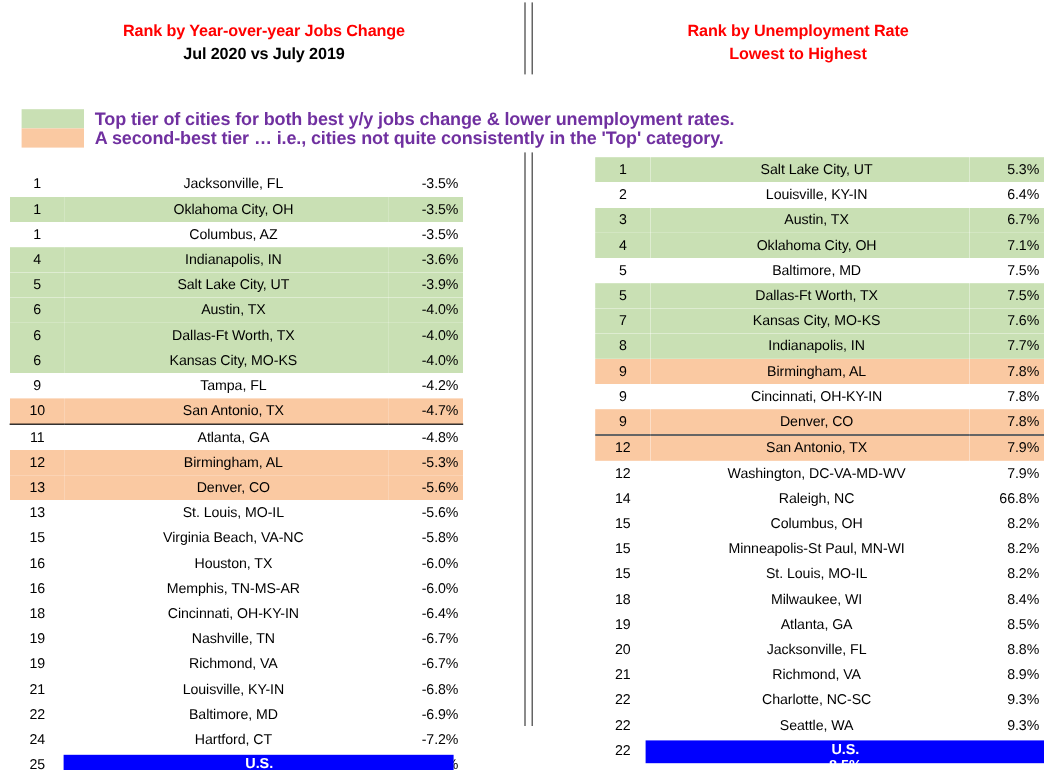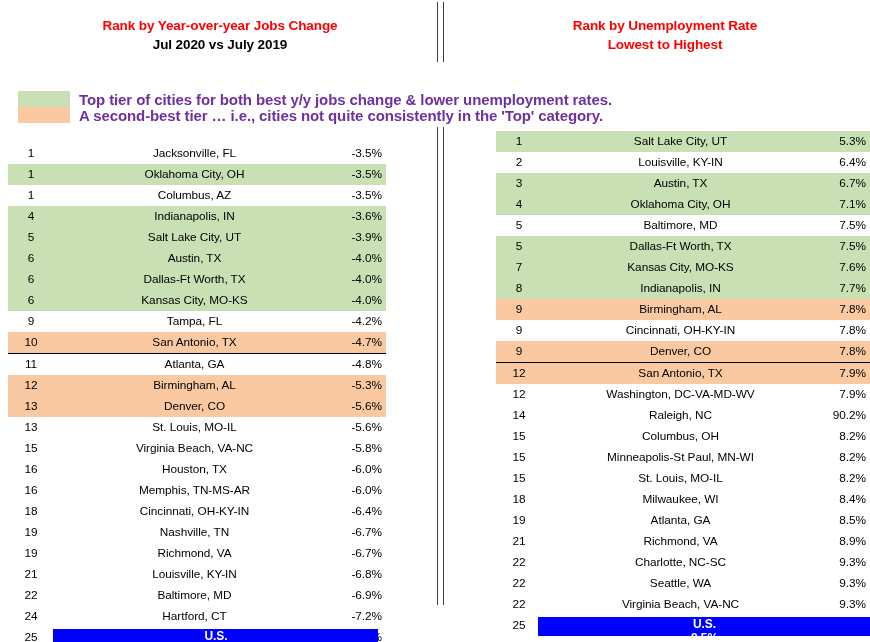--- a/index.html
+++ b/index.html
@@ -365,21 +365,21 @@
         <td class="col-val">7.9%</td>
       </tr>
       <tr>
         <td class="col-rank">12</td>
         <td class="col-city">Washington, DC-VA-MD-WV</td>
         <td class="col-val">7.9%</td>
       </tr>
       <tr>
         <td class="col-rank">14</td>
         <td class="col-city">Raleigh, NC</td>
-        <td class="col-val">90.2%</td>
+        <td class="col-val">66.8%</td>
       </tr>
       <tr>
         <td class="col-rank">15</td>
         <td class="col-city">Columbus, OH</td>
         <td class="col-val">8.2%</td>
       </tr>
       <tr>
         <td class="col-rank">15</td>
         <td class="col-city">Minneapolis-St Paul, MN-WI</td>
         <td class="col-val">8.2%</td>
@@ -391,20 +391,25 @@
       </tr>
       <tr>
         <td class="col-rank">18</td>
         <td class="col-city">Milwaukee, WI</td>
         <td class="col-val">8.4%</td>
       </tr>
       <tr>
         <td class="col-rank">19</td>
         <td class="col-city">Atlanta, GA</td>
         <td class="col-val">8.5%</td>
+      </tr>
+      <tr>
+        <td class="col-rank">20</td>
+        <td class="col-city">Jacksonville, FL</td>
+        <td class="col-val">8.8%</td>
       </tr>
       <tr>
         <td class="col-rank">21</td>
         <td class="col-city">Richmond, VA</td>
         <td class="col-val">8.9%</td>
       </tr>
       <tr>
         <td class="col-rank">22</td>
         <td class="col-city">Charlotte, NC-SC</td>
         <td class="col-val">9.3%</td>

